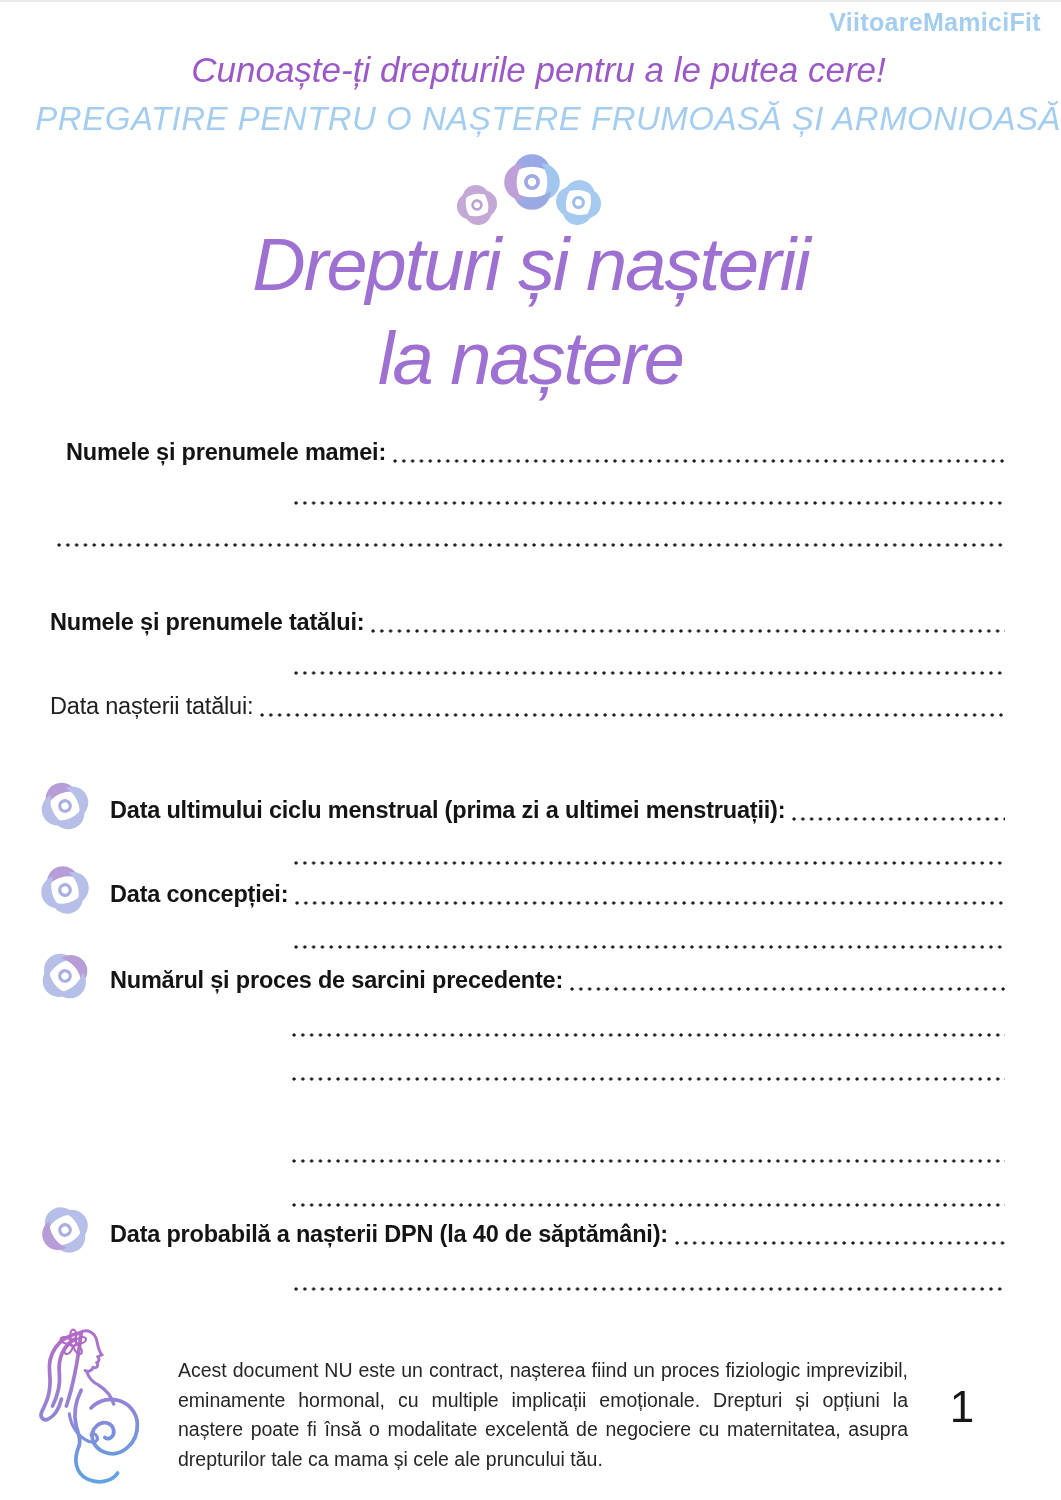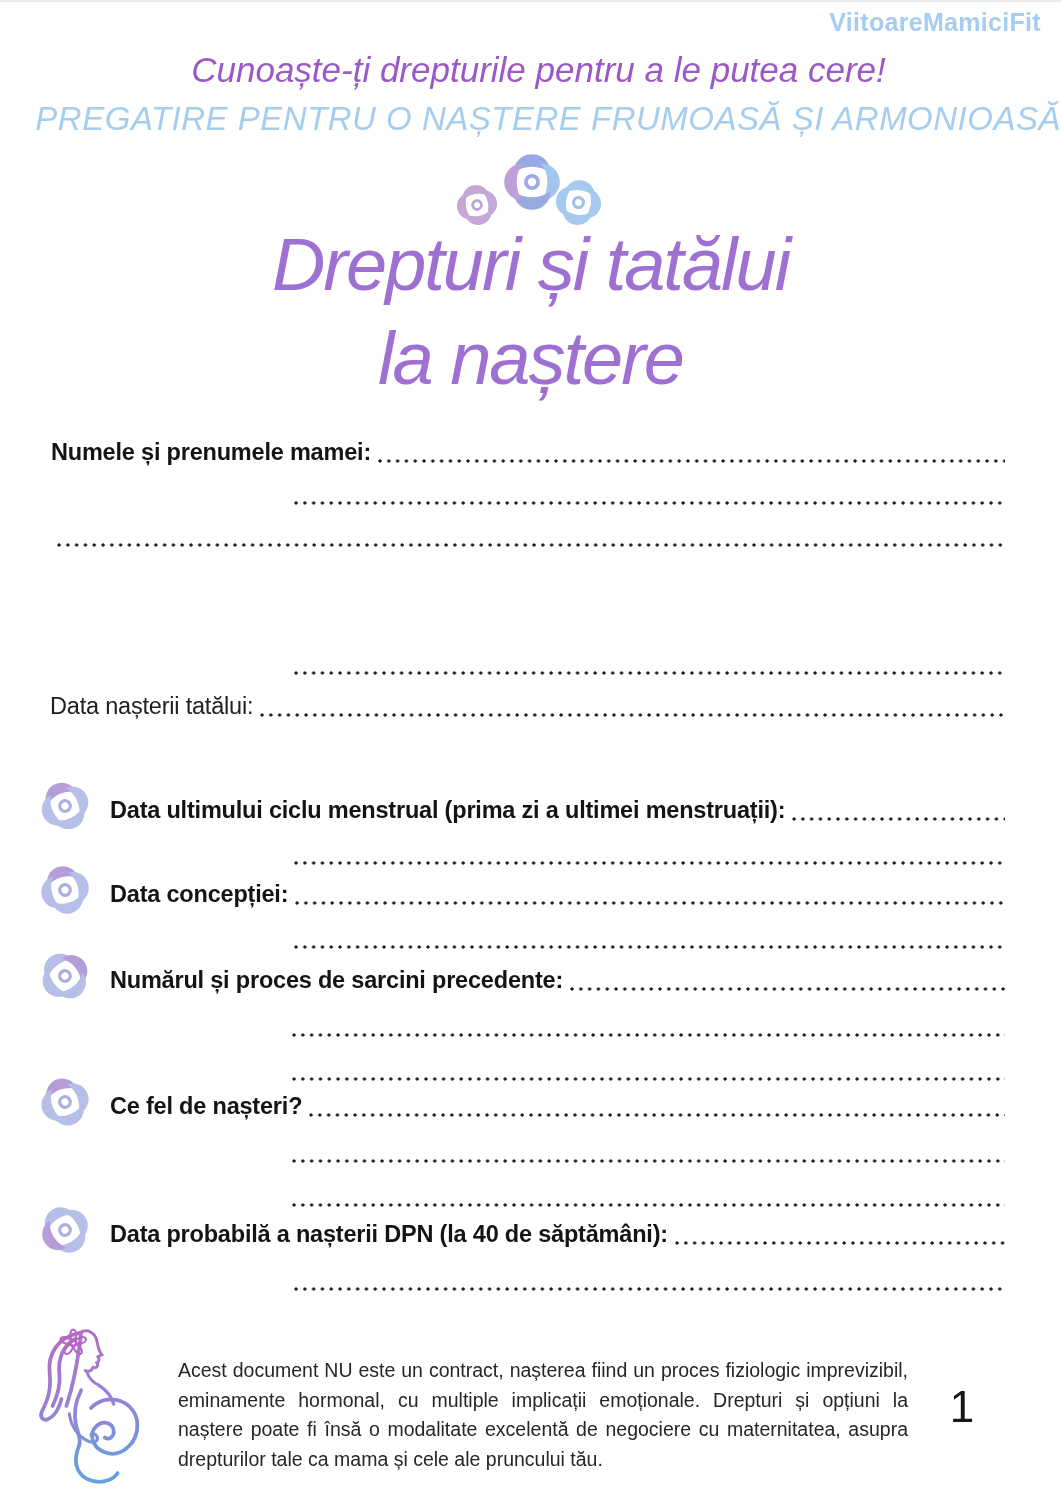--- a/index.html
+++ b/index.html
@@ -84,35 +84,39 @@
       <use href="#flower4"></use>
     </svg>
   <svg class="fl" viewBox="0 0 100 100" style="left:503px;top:151px;width:58px;height:58px;--p1:#98a9e6;--p2:#a3c6ee;--p3:#9aa9e2;--p4:#bf9fda;--ring:#9fabe2;">
       <use href="#flower4"></use>
     </svg>
   <svg class="fl" viewBox="0 0 100 100" style="left:555px;top:177px;width:47px;height:47px;transform:rotate(8deg);--p1:#a6c9ef;--p2:#a6c9ef;--p3:#a6c9ef;--p4:#a6c9ef;--ring:#9cc0ea;">
       <use href="#flower4"></use>
     </svg>
 
   <div class="title">
-    <div>Drepturi și tatălui</div>
+    <div>Drepturi și nașterii</div>
     <div>la naștere</div>
   </div>
 
-  <div class="frow" style="top:424px;left:51px">
+  <div class="frow" style="top:424px;left:66px">
     <span class="lbl">Numele și prenumele mamei:</span>
     <div class="dots"></div>
   </div>
   <div class="frow cont" style="top:466px;left:294px">
     <div class="dots"></div>
   </div>
   <div class="frow reg" style="top:508px;left:50px">
     <div class="dots"></div>
   </div>
 
+  <div class="frow" style="top:594px;left:50px">
+    <span class="lbl">Numele și prenumele tatălui:</span>
+    <div class="dots"></div>
+  </div>
   <div class="frow cont" style="top:636px;left:294px">
     <div class="dots"></div>
   </div>
   <div class="frow reg" style="top:678px;left:50px">
     <span class="lbl">Data nașterii tatălui:</span>
     <div class="dots"></div>
   </div>
 
   <div class="frow bullet" style="top:782px;left:44px">
     <svg class="fl bfl" viewBox="0 0 100 100" style="transform:rotate(-25deg);--p1:#b79dd8;">
@@ -143,27 +147,20 @@
     <span class="lbl">Numărul și proces de sarcini precedente:</span>
     <div class="dots"></div>
   </div>
   <div class="frow cont" style="top:998px;left:292px">
     <div class="dots"></div>
   </div>
   <div class="frow cont" style="top:1042px;left:292px">
     <div class="dots"></div>
   </div>
 
-  <div class="frow bullet" style="top:1078px;left:44px">
-    <svg class="fl bfl" viewBox="0 0 100 100" style="transform:rotate(-20deg);--p1:#b79dd8;">
-        <use href="#flower4"></use>
-      </svg>
-    <span class="lbl">Ce fel de nașteri?</span>
-    <div class="dots"></div>
-  </div>
   <div class="frow cont" style="top:1124px;left:292px">
     <div class="dots"></div>
   </div>
   <div class="frow cont" style="top:1168px;left:292px">
     <div class="dots"></div>
   </div>
 
   <div class="frow bullet" style="top:1206px;left:44px">
     <svg class="fl bfl" viewBox="0 0 100 100" style="transform:rotate(-32deg);--p4:#b79dd8;">
         <use href="#flower4"></use>

